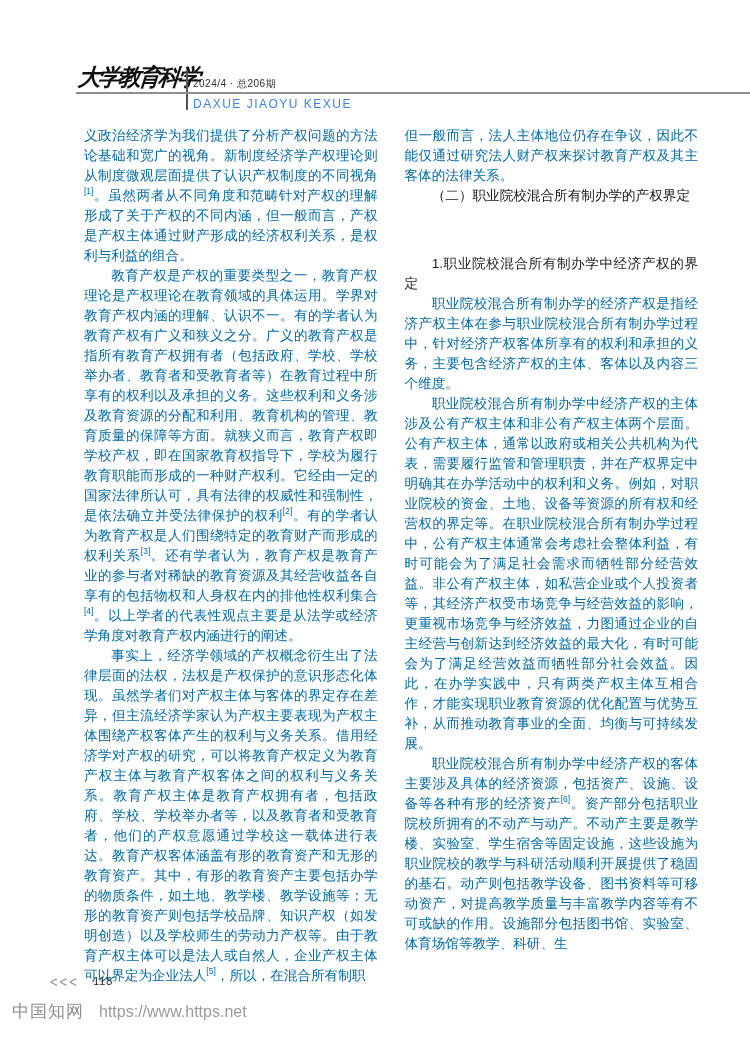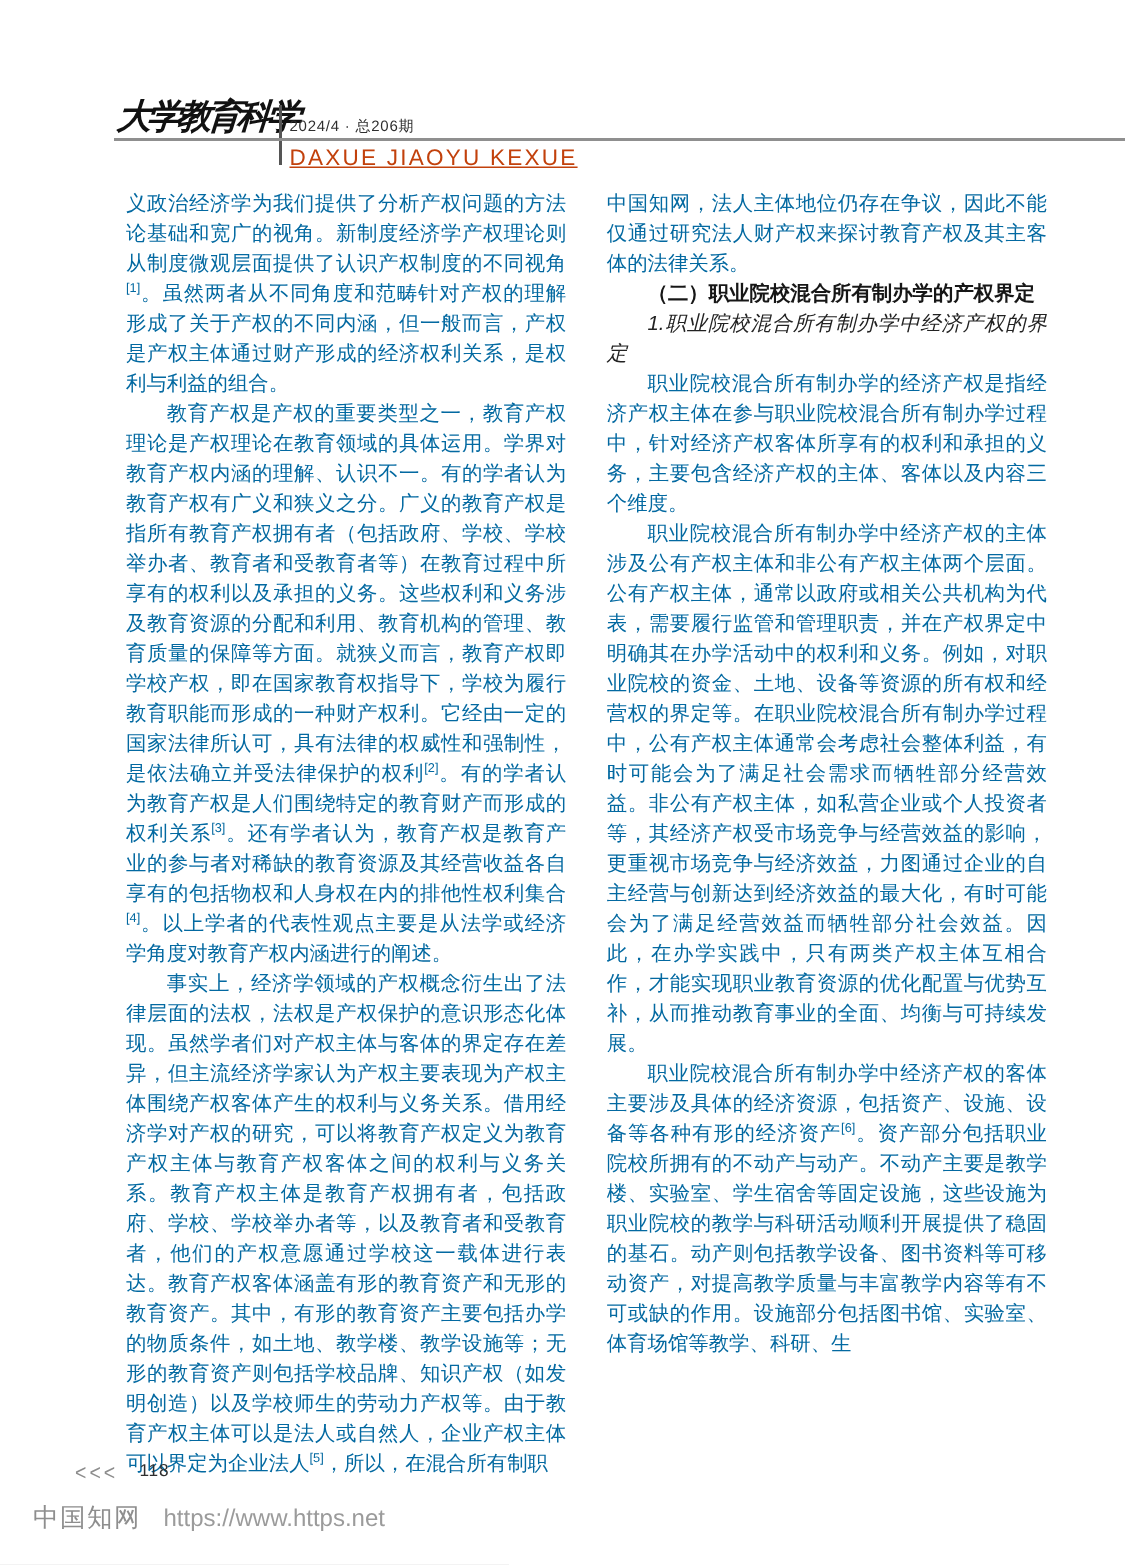--- a/index.html
+++ b/index.html
@@ -29,53 +29,52 @@
     position:absolute;left:193px;top:77px;
     font-size:10px;color:#2e2e2e;letter-spacing:.5px;
     white-space:nowrap;
   }
   .header-hline{
     position:absolute;left:76px;right:0;top:92px;
     height:2px;background:#8f8f8f;
   }
   .pinyin{
     position:absolute;left:193px;top:97px;
-    font-size:15px;color:#c2410c;letter-spacing:1.5px;
+    font-size:12px;color:#3b82f6;letter-spacing:1.5px;
     white-space:nowrap;
-    text-decoration:underline;
   }
   
   .columns{
     position:absolute;left:84px;top:126px;width:614px;
     display:flex;gap:27px;
   }
   .col{flex:1 1 0;min-width:0;}
   .col p{
     margin:0;
     font-size:13.6px;line-height:20px;
     text-align:justify;
     color:#0369a1;
   }
   .col p.indent{text-indent:2em;}
-  .col p.heading2{font-weight:bold;color:#161616;}
-  .col p.heading3{font-style:italic;color:#222;}
+  .col p.heading2{font-weight:normal;color:#161616;}
+  .col p.heading3{color:#222;margin-top:48px;}
   .col sup{font-size:8.5px;line-height:0;vertical-align:super;letter-spacing:0;}
   
   .chevrons{
     position:absolute;left:50px;top:974px;
     font-size:13px;color:#8d8d8d;letter-spacing:2px;
     transform:scaleY(1.15);
     white-space:nowrap;
   }
   .page-number{
     position:absolute;left:93px;top:975px;
     font-size:11.5px;font-weight:normal;color:#2e2e2e;letter-spacing:.5px;
   }
   .watermark{
-    position:absolute;left:22px;top:1000px;
+    position:absolute;left:12px;top:1000px;
     display:flex;align-items:baseline;gap:15px;
     white-space:nowrap;
   }
   .wm-name{font-size:17px;color:#8e8e8e;letter-spacing:1px;}
   .wm-url{font-size:16px;color:#9b9b9b;text-decoration:none;}
 </style>
 </head>
 <body>
 
 <div class="page">
@@ -86,21 +85,21 @@
   <div class="header-hline"></div>
   <span class="pinyin">DAXUE JIAOYU KEXUE</span>
 
   <main class="columns">
     <div class="col" id="col-left">
         <p class="body">义政治经济学为我们提供了分析产权问题的方法论基础和宽广的视角。新制度经济学产权理论则从制度微观层面提供了认识产权制度的不同视角<sup>[1]</sup>。虽然两者从不同角度和范畴针对产权的理解形成了关于产权的不同内涵，但一般而言，产权是产权主体通过财产形成的经济权利关系，是权利与利益的组合。</p>
         <p class="body indent">教育产权是产权的重要类型之一，教育产权理论是产权理论在教育领域的具体运用。学界对教育产权内涵的理解、认识不一。有的学者认为教育产权有广义和狭义之分。广义的教育产权是指所有教育产权拥有者（包括政府、学校、学校举办者、教育者和受教育者等）在教育过程中所享有的权利以及承担的义务。这些权利和义务涉及教育资源的分配和利用、教育机构的管理、教育质量的保障等方面。就狭义而言，教育产权即学校产权，即在国家教育权指导下，学校为履行教育职能而形成的一种财产权利。它经由一定的国家法律所认可，具有法律的权威性和强制性，是依法确立并受法律保护的权利<sup>[2]</sup>。有的学者认为教育产权是人们围绕特定的教育财产而形成的权利关系<sup>[3]</sup>。还有学者认为，教育产权是教育产业的参与者对稀缺的教育资源及其经营收益各自享有的包括物权和人身权在内的排他性权利集合<sup>[4]</sup>。以上学者的代表性观点主要是从法学或经济学角度对教育产权内涵进行的阐述。</p>
         <p class="body indent">事实上，经济学领域的产权概念衍生出了法律层面的法权，法权是产权保护的意识形态化体现。虽然学者们对产权主体与客体的界定存在差异，但主流经济学家认为产权主要表现为产权主体围绕产权客体产生的权利与义务关系。借用经济学对产权的研究，可以将教育产权定义为教育产权主体与教育产权客体之间的权利与义务关系。教育产权主体是教育产权拥有者，包括政府、学校、学校举办者等，以及教育者和受教育者，他们的产权意愿通过学校这一载体进行表达。教育产权客体涵盖有形的教育资产和无形的教育资产。其中，有形的教育资产主要包括办学的物质条件，如土地、教学楼、教学设施等；无形的教育资产则包括学校品牌、知识产权（如发明创造）以及学校师生的劳动力产权等。由于教育产权主体可以是法人或自然人，企业产权主体可以界定为企业法人<sup>[5]</sup>，所以，在混合所有制职</p>
       </div>
     <div class="col" id="col-right">
-        <p class="body">中国知网，法人主体地位仍存在争议，因此不能仅通过研究法人财产权来探讨教育产权及其主客体的法律关系。</p>
+        <p class="body">但一般而言，法人主体地位仍存在争议，因此不能仅通过研究法人财产权来探讨教育产权及其主客体的法律关系。</p>
         <p class="heading2 indent">（二）职业院校混合所有制办学的产权界定</p>
         <p class="heading3 indent">1.职业院校混合所有制办学中经济产权的界定</p>
         <p class="body indent">职业院校混合所有制办学的经济产权是指经济产权主体在参与职业院校混合所有制办学过程中，针对经济产权客体所享有的权利和承担的义务，主要包含经济产权的主体、客体以及内容三个维度。</p>
         <p class="body indent">职业院校混合所有制办学中经济产权的主体涉及公有产权主体和非公有产权主体两个层面。公有产权主体，通常以政府或相关公共机构为代表，需要履行监管和管理职责，并在产权界定中明确其在办学活动中的权利和义务。例如，对职业院校的资金、土地、设备等资源的所有权和经营权的界定等。在职业院校混合所有制办学过程中，公有产权主体通常会考虑社会整体利益，有时可能会为了满足社会需求而牺牲部分经营效益。非公有产权主体，如私营企业或个人投资者等，其经济产权受市场竞争与经营效益的影响，更重视市场竞争与经济效益，力图通过企业的自主经营与创新达到经济效益的最大化，有时可能会为了满足经营效益而牺牲部分社会效益。因此，在办学实践中，只有两类产权主体互相合作，才能实现职业教育资源的优化配置与优势互补，从而推动教育事业的全面、均衡与可持续发展。</p>
         <p class="body indent">职业院校混合所有制办学中经济产权的客体主要涉及具体的经济资源，包括资产、设施、设备等各种有形的经济资产<sup>[6]</sup>。资产部分包括职业院校所拥有的不动产与动产。不动产主要是教学楼、实验室、学生宿舍等固定设施，这些设施为职业院校的教学与科研活动顺利开展提供了稳固的基石。动产则包括教学设备、图书资料等可移动资产，对提高教学质量与丰富教学内容等有不可或缺的作用。设施部分包括图书馆、实验室、体育场馆等教学、科研、生</p>
       </div>
   </main>
 
   <span class="chevrons">&lt;&lt;&lt;</span>
   <span class="page-number">118</span>

